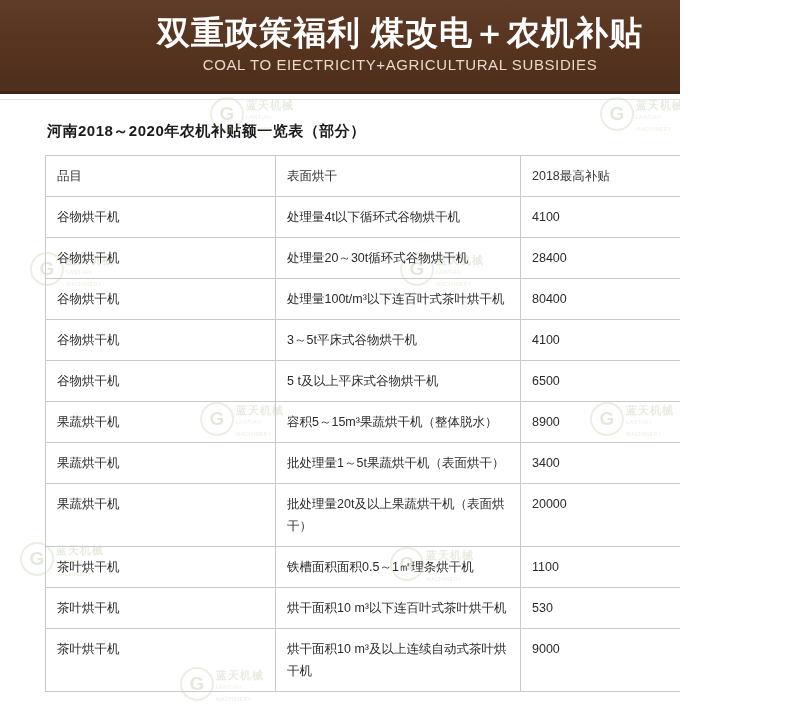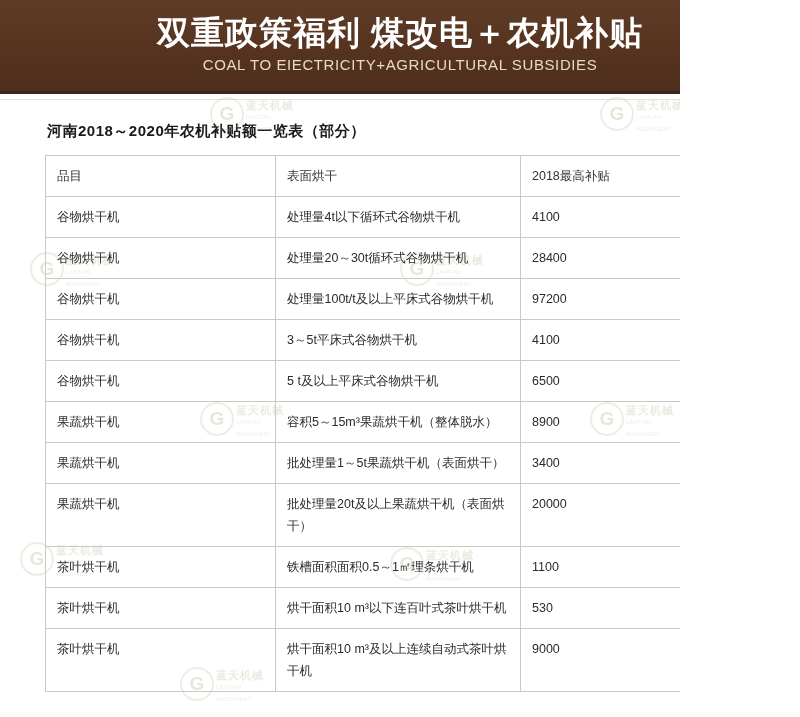--- a/index.html
+++ b/index.html
@@ -229,22 +229,22 @@
           <td>处理量4t以下循环式谷物烘干机</td>
           <td>4100</td>
         </tr>
         <tr>
           <td>谷物烘干机</td>
           <td>处理量20～30t循环式谷物烘干机</td>
           <td>28400</td>
         </tr>
         <tr>
           <td>谷物烘干机</td>
-          <td class="cell-2line">处理量100t/t及以上平床式谷物烘干机</td>
-          <td>97200</td>
+          <td class="cell-2line">处理量100t/m³以下连百叶式茶叶烘干机</td>
+          <td>80400</td>
         </tr>
         <tr>
           <td>谷物烘干机</td>
           <td>3～5t平床式谷物烘干机</td>
           <td>4100</td>
         </tr>
         <tr>
           <td>谷物烘干机</td>
           <td>5 t及以上平床式谷物烘干机</td>
           <td>6500</td>

